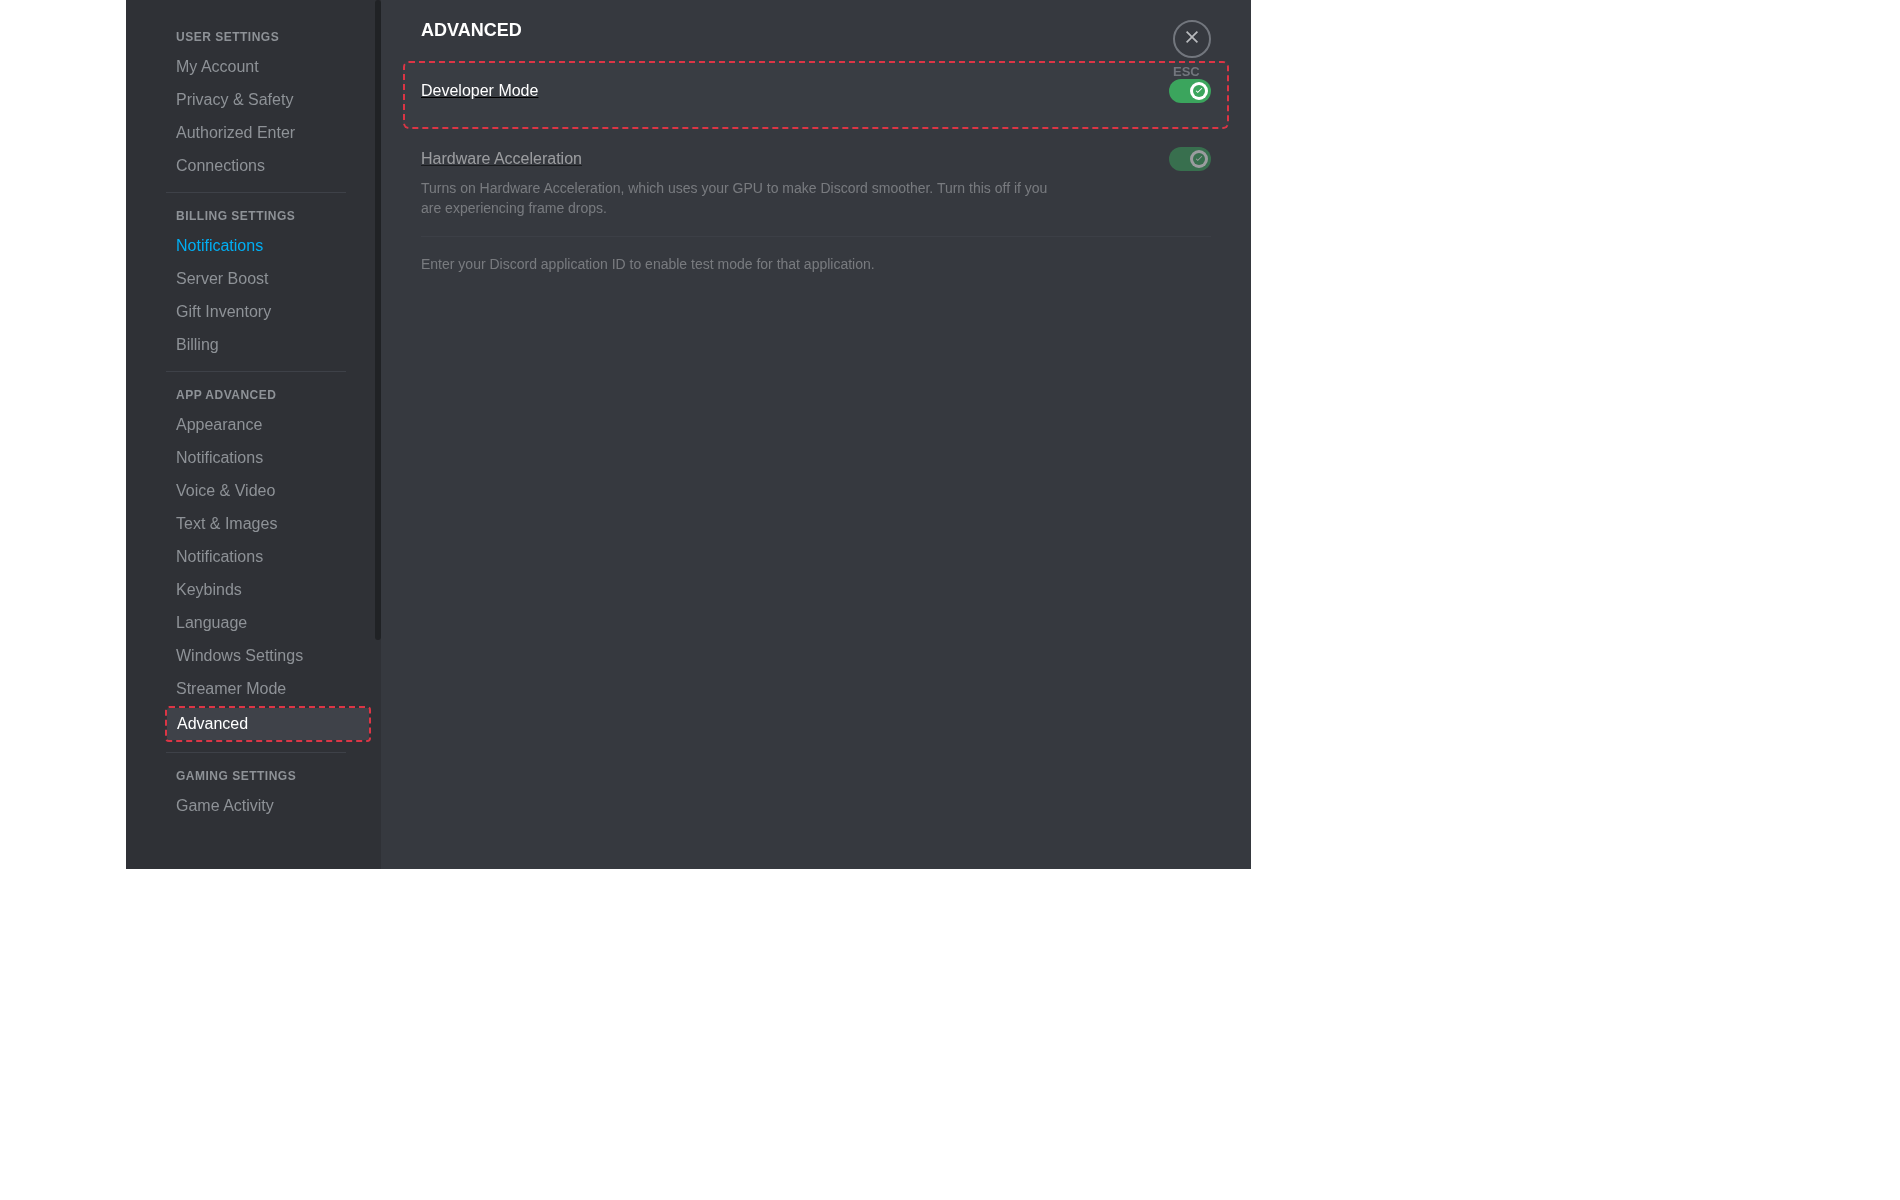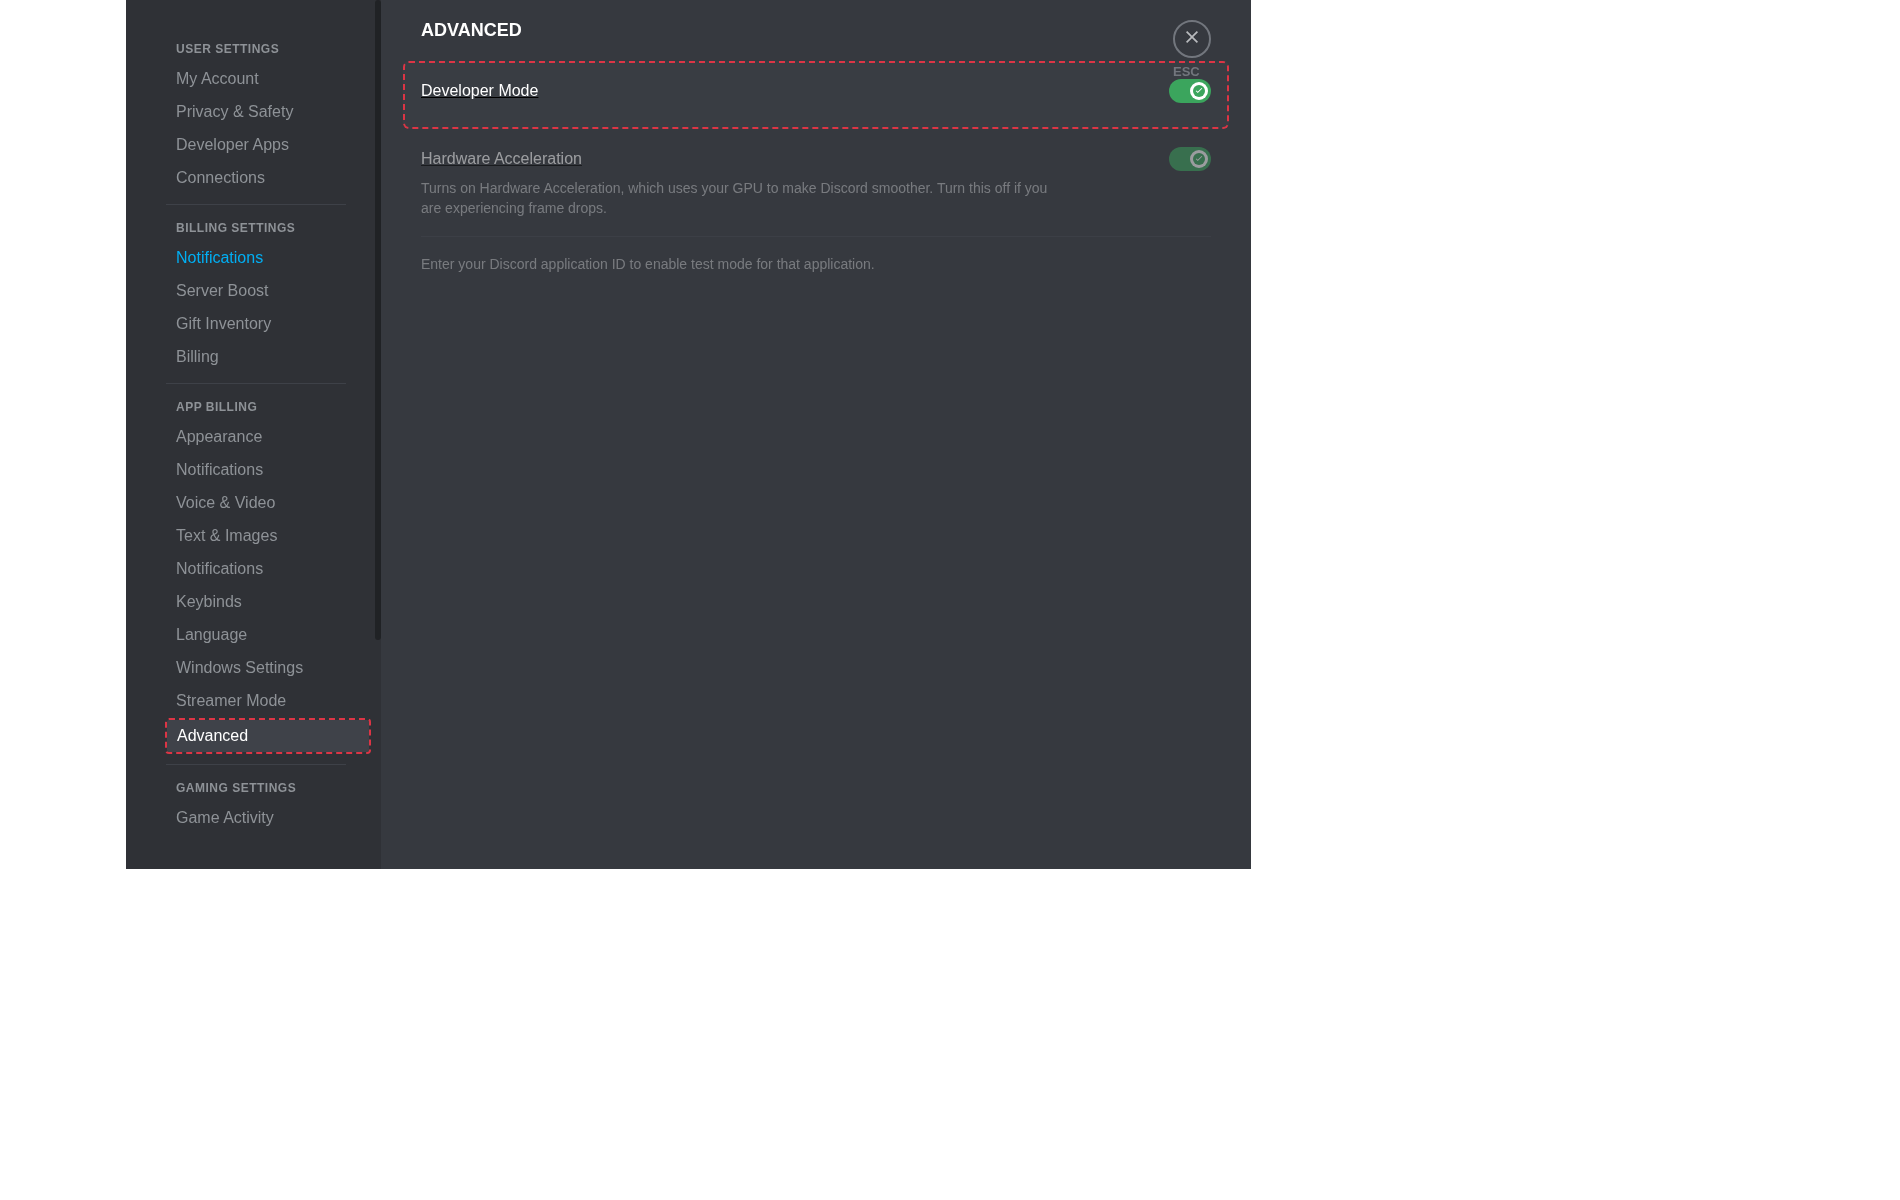--- a/index.html
+++ b/index.html
@@ -26,21 +26,21 @@
       overflow-y: auto;
     }
     .sidebar-header {
       color: #8e9297;
       font-size: 12px;
       font-weight: 700;
       letter-spacing: 0.5px;
       padding: 6px 0;
       margin-top: 8px;
     }
-    .sidebar-header:first-child { margin-top: 16px; }
+    .sidebar-header:first-child { margin-top: 4px; }
     .sidebar-item {
       color: #8e9297;
       font-size: 16px;
       padding: 7px 10px;
       margin: 1px 0 1px -10px;
       border-radius: 4px;
       cursor: pointer;
     }
     .sidebar-item.selected {
       background: rgba(79,84,92,0.5);
@@ -171,34 +171,34 @@
   </style>
 </head>
 <body>
 
 <div class="app-frame">
 
   <div class="sidebar">
     <div class="sidebar-header">USER SETTINGS</div>
     <div class="sidebar-item">My Account</div>
     <div class="sidebar-item">Privacy &amp; Safety</div>
-    <div class="sidebar-item">Developer Apps</div>
+    <div class="sidebar-item">Authorized Enter</div>
     <div class="sidebar-item">Connections</div>
 
     <div class="divider"></div>
 
     <div class="sidebar-header">BILLING SETTINGS</div>
     <div class="sidebar-item highlight-link">Notifications</div>
     <div class="sidebar-item">Server Boost</div>
     <div class="sidebar-item">Gift Inventory</div>
     <div class="sidebar-item">Billing</div>
 
     <div class="divider"></div>
 
-    <div class="sidebar-header">APP BILLING</div>
+    <div class="sidebar-header">APP ADVANCED</div>
     <div class="sidebar-item">Appearance</div>
     <div class="sidebar-item">Notifications</div>
     <div class="sidebar-item">Voice &amp; Video</div>
     <div class="sidebar-item">Text &amp; Images</div>
     <div class="sidebar-item">Notifications</div>
     <div class="sidebar-item">Keybinds</div>
     <div class="sidebar-item">Language</div>
     <div class="sidebar-item">Windows Settings</div>
     <div class="sidebar-item">Streamer Mode</div>
     <div class="highlight-box-sidebar">

